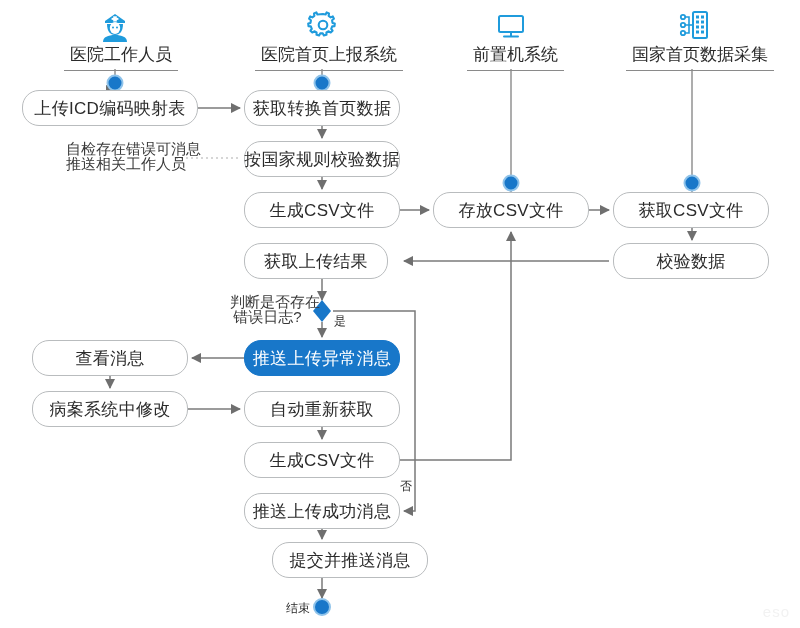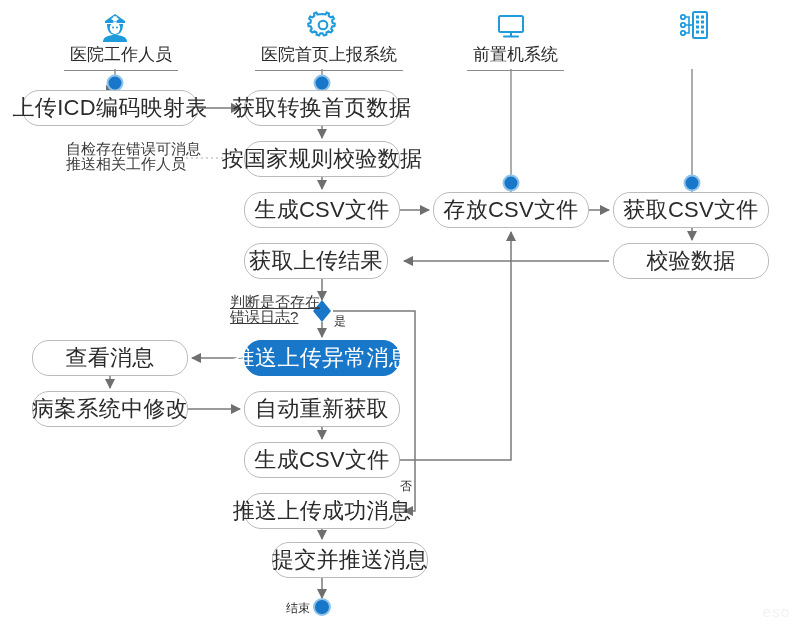--- a/index.html
+++ b/index.html
@@ -33,21 +33,21 @@
   }
 
   
   .node{
     position:absolute;
     box-sizing:border-box;
     border:1.3px solid #b9bcbe;
     border-radius:17px;
     background:#ffffff;
     color:#2b2b2b;
-    font-size:22px;
+    font-size:17px;
     display:flex;
     align-items:center;
     justify-content:center;
     white-space:nowrap;
     letter-spacing:.3px;
   }
   .node.accent{
     background:#1877c9;
     border-color:#1877c9;
     color:#ffffff;
@@ -205,20 +205,23 @@
 
   <div class="lane-head" style="left:52px;top:44px;width:126px;">
     <span class="ttl">医院工作人员</span>
   </div>
   <div class="lane-head" style="left:241px;top:44px;width:162px;">
     <span class="ttl">医院首页上报系统</span>
   </div>
   <div class="lane-head" style="left:452px;top:44px;width:112px;">
     <span class="ttl">前置机系统</span>
   </div>
+  <div class="lane-head" style="left:612px;top:44px;width:162px;">
+    <span class="ttl">国家首页数据采集</span>
+  </div>
 
   <div class="node" style="left:22px;top:90px;width:176px;height:36px;">上传ICD编码映射表</div>
   <div class="node" style="left:244px;top:90px;width:156px;height:36px;">获取转换首页数据</div>
   <div class="node" style="left:244px;top:141px;width:156px;height:36px;">按国家规则校验数据</div>
   <div class="node" style="left:244px;top:192px;width:156px;height:36px;">生成CSV文件</div>
   <div class="node" style="left:433px;top:192px;width:156px;height:36px;">存放CSV文件</div>
   <div class="node" style="left:613px;top:192px;width:156px;height:36px;">获取CSV文件</div>
   <div class="node" style="left:244px;top:243px;width:144px;height:36px;">获取上传结果</div>
   <div class="node" style="left:613px;top:243px;width:156px;height:36px;">校验数据</div>
   <div class="node accent" style="left:244px;top:340px;width:156px;height:36px;">推送上传异常消息</div>
@@ -226,21 +229,21 @@
   <div class="node" style="left:32px;top:391px;width:156px;height:36px;">病案系统中修改</div>
   <div class="node" style="left:244px;top:391px;width:156px;height:36px;">自动重新获取</div>
   <div class="node" style="left:244px;top:442px;width:156px;height:36px;">生成CSV文件</div>
   <div class="node" style="left:244px;top:493px;width:156px;height:36px;">推送上传成功消息</div>
   <div class="node" style="left:244px;top:542px;width:156px;height:36px;margin-left:28px;">提交并推送消息</div>
 
   <div class="note" style="left:66px;top:141px;">
     <div>自检存在错误可消息</div>
     <div>推送相关工作人员</div>
   </div>
-  <div class="note" style="left:230px;top:294px;text-align:left;width:75px;text-decoration:underline;">
+  <div class="note" style="left:230px;top:294px;text-align:center;width:75px;">
     <div>判断是否存在</div>
     <div>错误日志?</div>
   </div>
 
   <div class="edge-label" style="left:334px;top:313px;">是</div>
   <div class="edge-label" style="left:400px;top:478px;">否</div>
 
   <div class="end-label" style="left:286px;top:600px;">结束</div>
 
   <div class="watermark">eso</div>

